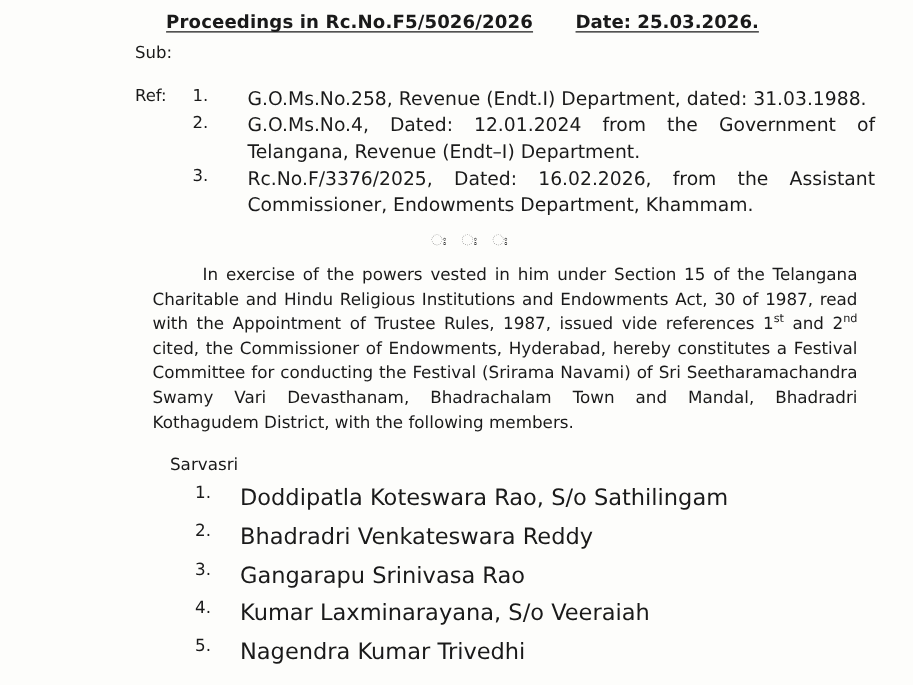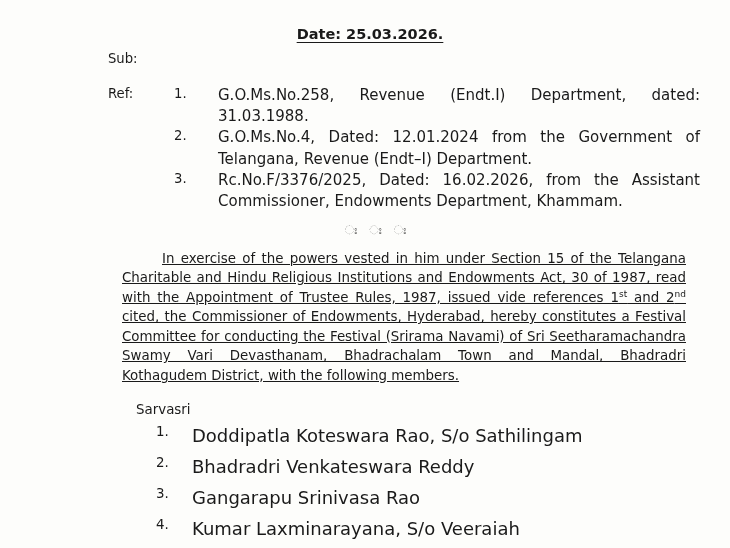--- a/index.html
+++ b/index.html
@@ -38,21 +38,20 @@
     text-underline-offset: 3px;
     letter-spacing: 0.1px;
     white-space: nowrap;
   }
   .date {
     font-size: 14.5px;
     font-weight: bold;
     text-decoration: underline;
     text-underline-offset: 3px;
     white-space: nowrap;
-    margin-top: 16px;
   }
 
   
   .body-area {
     padding: 4px 14px 0 14px;
   }
   .row {
     display: flex;
     align-items: flex-start;
   }
@@ -73,21 +72,20 @@
     hyphens: none;
     padding-right: 16px;
   }
   .subject-row {
     margin-bottom: 16px;
   }
 
   
   .ref-block {
     margin-top: 16px;
-    gap: 20px;
   }
   .ref-label {
     width: 140px;
     flex: 0 0 auto;
     padding-left: 94px;
     box-sizing: border-box;
     font-size: 13.2px;
     line-height: 1.42;
   }
   .ref-items {
@@ -123,21 +121,20 @@
   }
 
   
   .main-para {
     margin: 12px 0 0 0;
     padding: 0 30px 0 108px;
     font-size: 13.4px;
     line-height: 1.46;
     text-align: justify;
     text-justify: inter-word;
-    text-decoration: underline;
   }
   .main-para .indent {
     display: inline-block;
     width: 40px;
   }
   sup {
     font-size: 9px;
     vertical-align: super;
     line-height: 0;
   }
@@ -170,20 +167,21 @@
     font-size: 18px;
     line-height: 1.4;
   }
 </style>
 </head>
 <body>
 
 <div class="page">
 
   <div class="header">
+    <div class="proceedings">Proceedings in Rc.No.F5/5026/2026</div>
     <div class="date">Date: 25.03.2026.</div>
   </div>
 
   <div class="body-area">
 
     <div class="row subject-row">
       <div class="tag">Sub:</div>
     </div>
 
     <div class="row ref-block">

